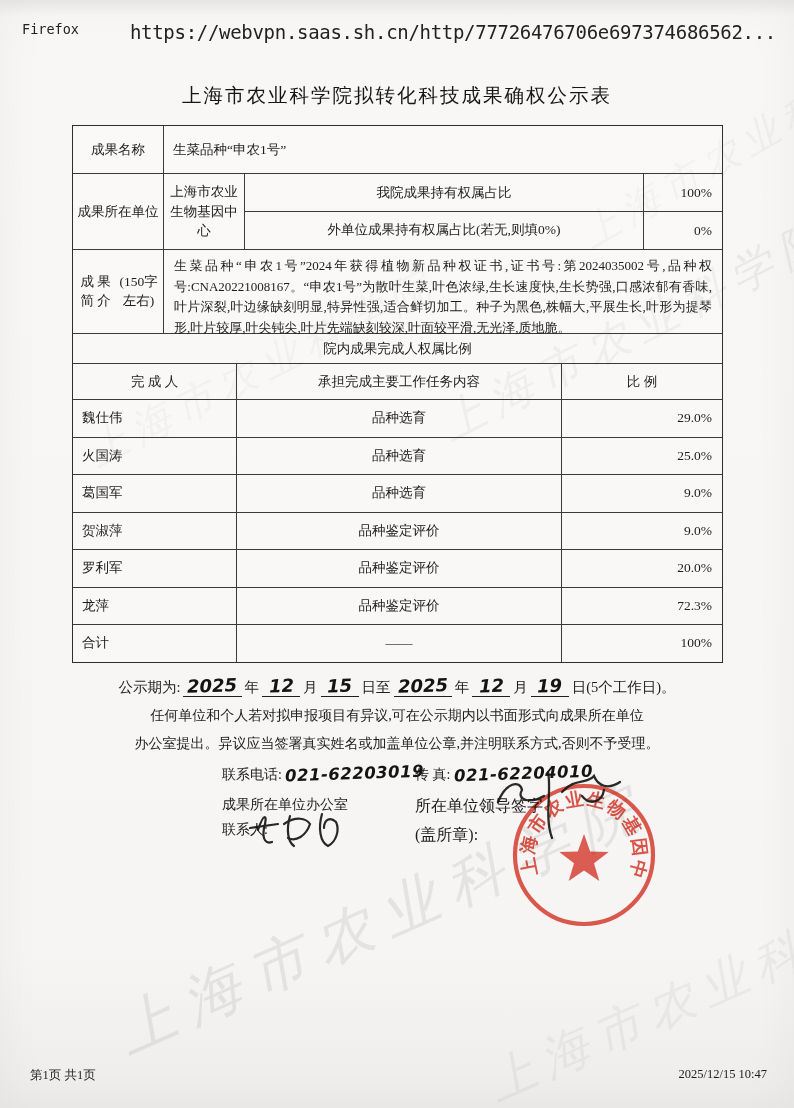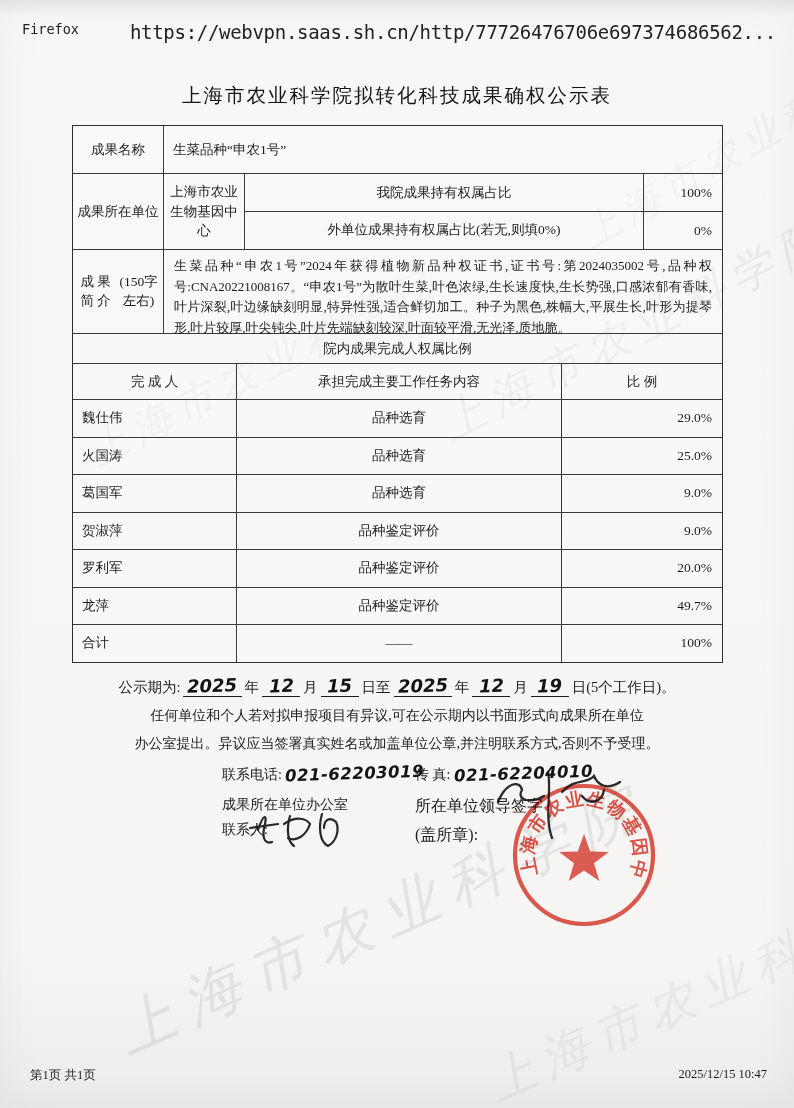--- a/index.html
+++ b/index.html
@@ -140,21 +140,21 @@
       <div class="td rgt bl" style="width:161px">9.0%</div>
     </div>
     <div class="tr bt" style="height:37.5px">
       <div class="td padl" style="width:163px">罗利军</div>
       <div class="td grow cen bl">品种鉴定评价</div>
       <div class="td rgt bl" style="width:161px">20.0%</div>
     </div>
     <div class="tr bt" style="height:37.5px">
       <div class="td padl" style="width:163px">龙萍</div>
       <div class="td grow cen bl">品种鉴定评价</div>
-      <div class="td rgt bl" style="width:161px">49.7%</div>
+      <div class="td rgt bl" style="width:161px">72.3%</div>
     </div>
     <div class="tr bt" style="height:37.5px">
       <div class="td padl" style="width:163px">合计</div>
       <div class="td grow cen bl">——</div>
       <div class="td rgt bl" style="width:161px">100%</div>
     </div>
   </div>
 
   <div class="abs" id="period">
     <span>公示期为:</span><span class="uline wY"><span class="hw">2025</span></span><span>年</span><span class="uline wM"><span class="hw">12</span></span><span>月</span><span class="uline wD"><span class="hw">15</span></span><span>日至</span><span class="uline wY"><span class="hw">2025</span></span><span>年</span><span class="uline wM"><span class="hw">12</span></span><span>月</span><span class="uline wD"><span class="hw">19</span></span><span>日(5个工作日)。</span>

